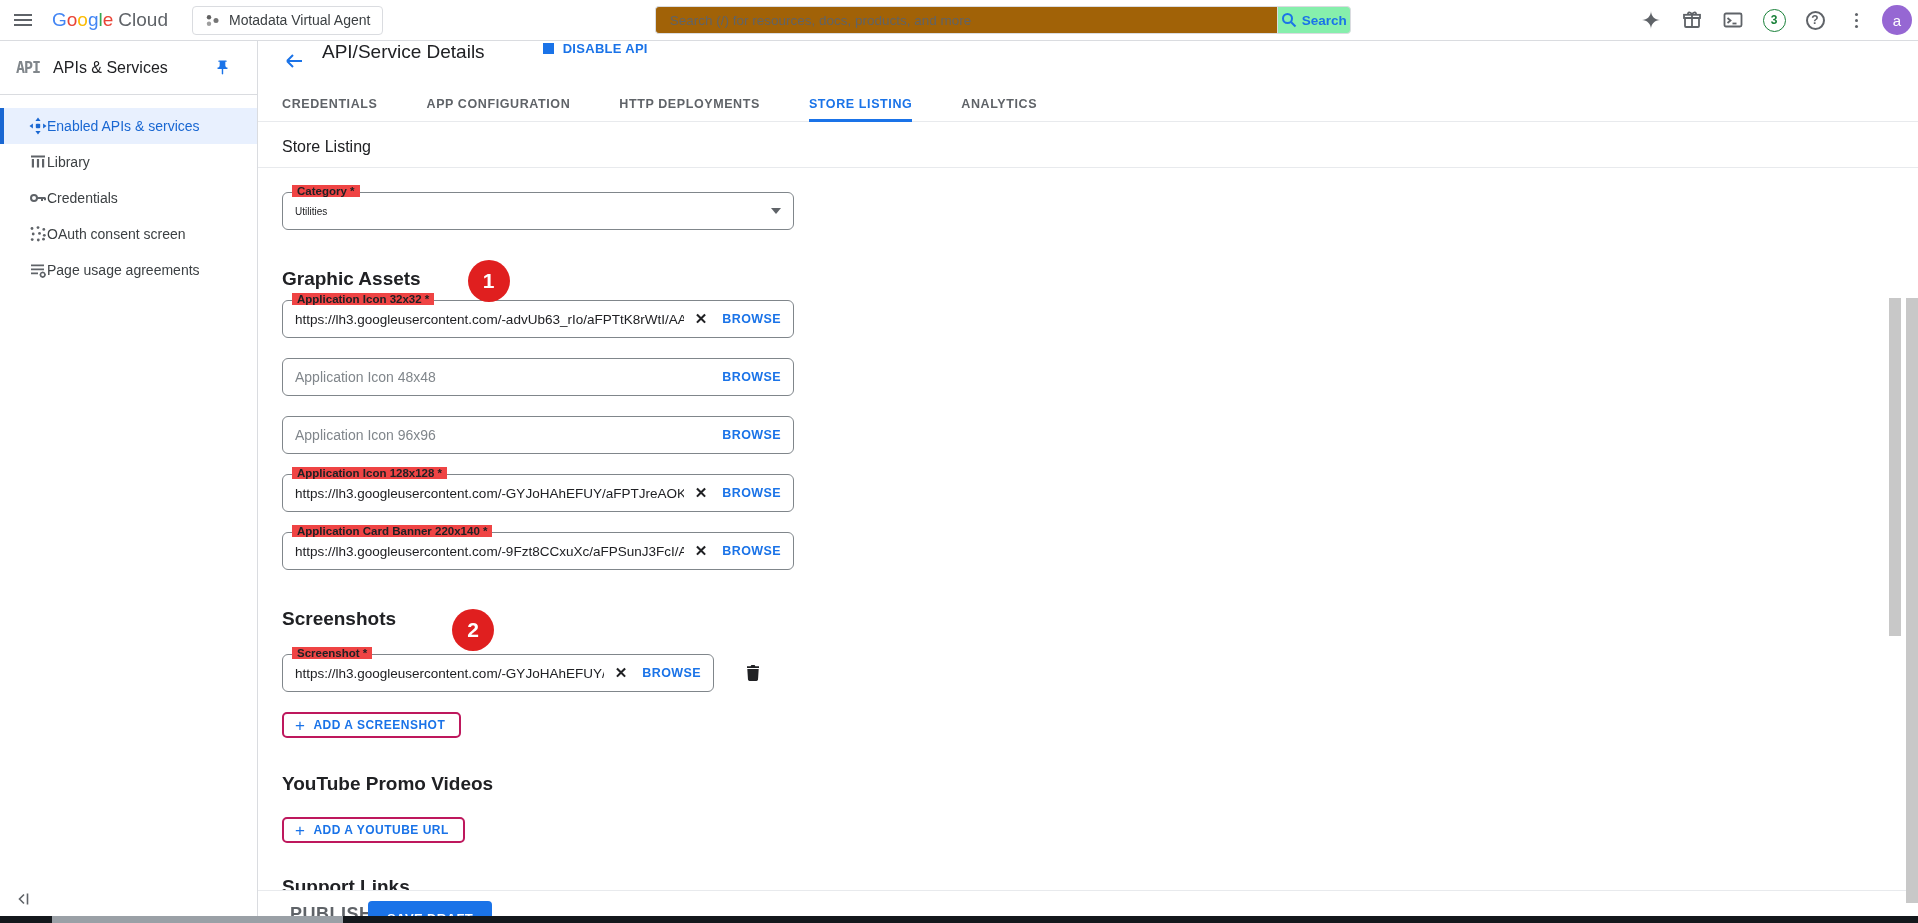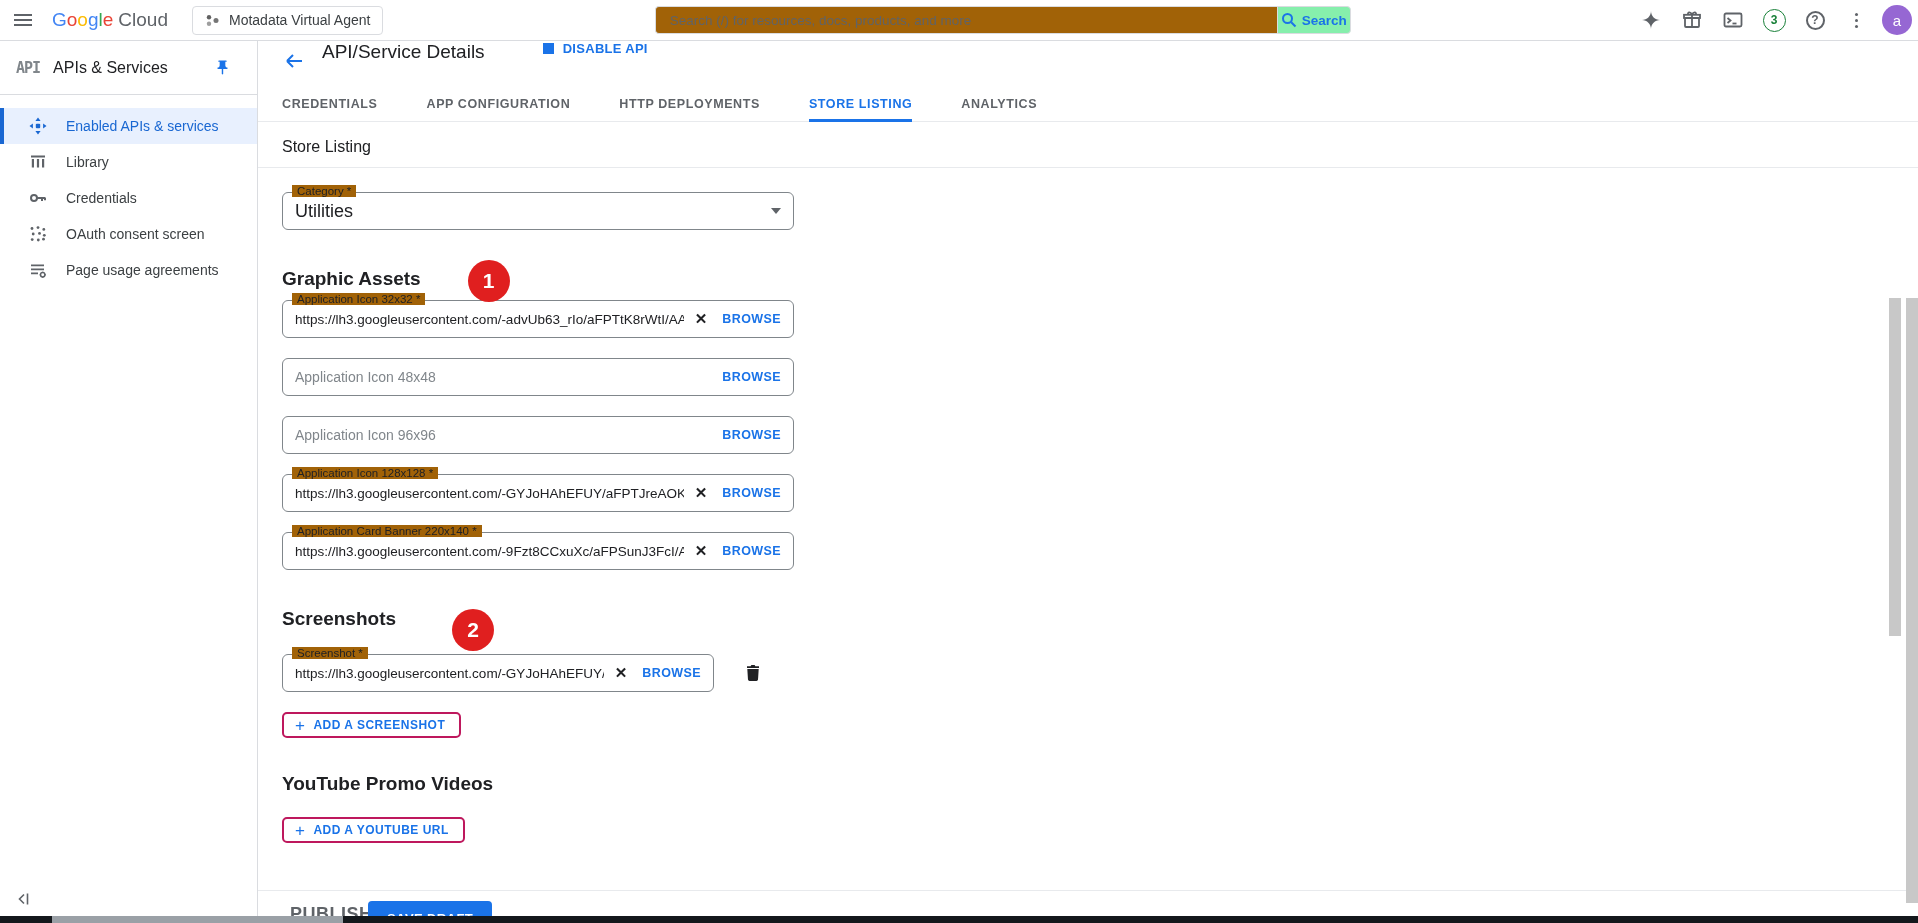--- a/index.html
+++ b/index.html
@@ -44,21 +44,21 @@
   .app { display:flex; height:882px; }
   .sidebar { width:258px; flex:none; border-right:1px solid #dadce0; position:relative; background:#fff; }
   .sidebar-header { height:54px; display:flex; align-items:center; padding:0 16px;
     border-bottom:1px solid #dadce0; }
   .api-glyph { font-family:"DejaVu Sans Mono", monospace; font-weight:bold; font-size:15px;
     color:#80868b; letter-spacing:-1px; }
   .sidebar-title { font-size:16px; color:#202124; margin-left:13px; }
   .pin { margin-left:auto; width:38px; height:38px; display:flex; align-items:center;
     justify-content:center; cursor:pointer; }
   .nav { padding-top:13px; }
-  .nav-item { height:36px; display:flex; align-items:center; gap:19px; padding-left:29px;
+  .nav-item { height:36px; display:flex; align-items:center; padding-left:29px;
     font-size:14px; color:#3c4043; cursor:pointer; position:relative; }
   .nav-item svg { flex:none; }
   .nav-item.selected { background:#e8f0fe; color:#1967d2; }
   .nav-item.selected::before { content:""; position:absolute; left:0; top:0; bottom:0;
     width:4px; background:#1967d2; }
   .collapse-ctl { position:absolute; left:16px; bottom:12px; cursor:pointer; }
 
   .content { flex:1; position:relative; overflow:hidden; background:#fff; }
   .content-header { height:49px; display:flex; align-items:flex-start; padding-left:16px; }
   .back-btn { width:40px; height:40px; display:flex; align-items:center; justify-content:center; cursor:pointer; }
@@ -78,24 +78,24 @@
     display:flex; align-items:center; height:26px; }
   .badge { width:42px; height:42px; border-radius:50%; background:#e01f1f; color:#fff;
     font-size:21px; font-weight:bold; display:inline-flex; align-items:center;
     justify-content:center; flex:none; position:relative; z-index:2; }
   .badge.b1 { margin-left:47px; transform:translateY(2px); }
   .badge.b2 { margin-left:56px; transform:translateY(11px); }
 
   .select-field, .url-box { width:512px; height:38px; border:1px solid #80868b; border-radius:6px;
     display:flex; align-items:center; padding:0 12px; position:relative; background:#fff; }
   .select-field { margin-top:24px; cursor:pointer; }
-  .float-label { position:absolute; top:-8px; left:9px; background:#a16207; padding:0 5px;
-    font-size:11.5px; font-weight:normal; color:#202124; white-space:nowrap; }
+  .float-label { position:absolute; top:-8px; left:9px; background:#ef4444; padding:0 5px;
+    font-size:11.5px; font-weight:bold; color:#202124; white-space:nowrap; }
   .field-value { font-size:13.5px; color:#202124; white-space:nowrap; overflow:hidden; flex:1; }
-  .select-field .field-value { font-size:18px; }
+  .select-field .field-value { font-size:10px; }
   .caret-down { width:0; height:0; border-left:5px solid transparent; border-right:5px solid transparent;
     border-top:6px solid #5f6368; margin-left:auto; }
   .placeholder { color:#80868b; font-size:14px; flex:1; white-space:nowrap; overflow:hidden; }
   .url-row { margin-top:20px; display:flex; align-items:center; }
   .url-row.first { margin-top:8px; }
   .clear-btn { flex:none; padding:0 11px; cursor:pointer; font-size:15px; font-weight:bold; color:#202124; }
   .clear-btn::before { content:"\2715"; }
   .browse-btn { flex:none; color:#1a73e8; font-size:12.5px; font-weight:bold;
     letter-spacing:.4px; cursor:pointer; padding-left:4px; }
   .url-box.short { width:432px; }
@@ -380,20 +380,23 @@
 
       <h2 class="section-lg yt-heading">
         <span>YouTube Promo Videos</span>
       </h2>
 
       <div class="add-btn">
         <span class="plus-icon"></span>
         <span>ADD A YOUTUBE URL</span>
       </div>
 
+      <h2 class="section-lg support-heading">
+        <span>Support Links</span>
+      </h2>
     </div>
 
     <div class="footer">
       <span class="publish-btn">PUBLISH</span>
       <button class="save-draft-btn">SAVE DRAFT</button>
     </div>
   </div>
 </div>
 
 <div class="scrollbar-inner"></div>

